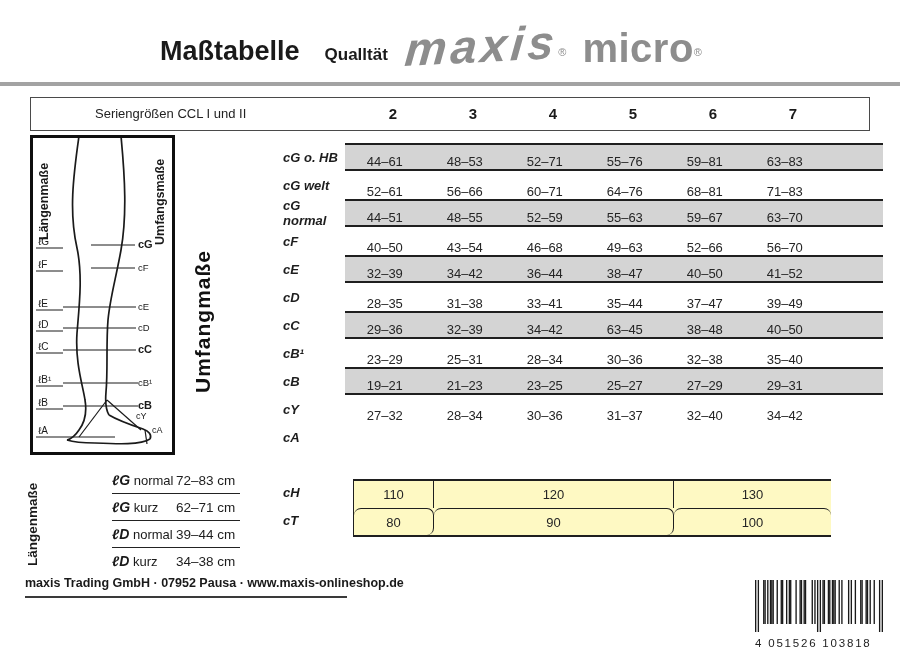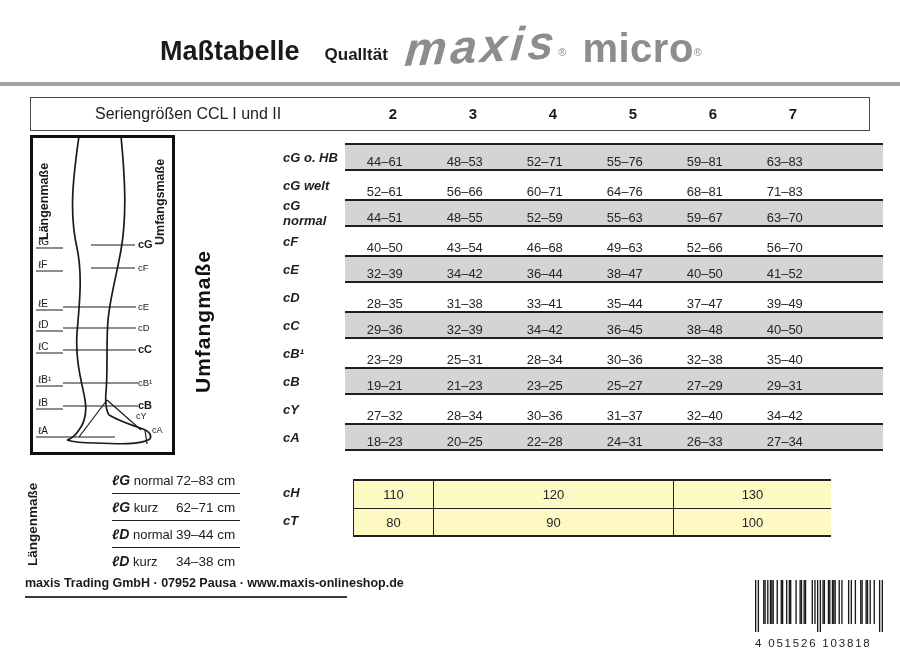--- a/index.html
+++ b/index.html
@@ -11,39 +11,39 @@
   .main-title{font-size:27px;font-weight:bold;letter-spacing:0;}
   .sub-title{font-size:17px;font-weight:bold;}
   .logo-block{left:405px;top:18px;display:flex;align-items:baseline;gap:16px;color:#8d8d8d;}
   .brand{font-size:47px;font-weight:bold;font-style:italic;letter-spacing:4px;transform:rotate(-3deg) skewX(-8deg);display:inline-block;}
   .reg{font-size:11px;vertical-align:super;}
   .product{font-size:40px;font-weight:bold;letter-spacing:0.5px;}
   .header-rule{left:0;top:82px;width:900px;height:4px;background:#a3a3a3;}
 
   
   .series-box{left:30px;top:97px;width:840px;height:34px;border:1px solid #4a4a4a;box-sizing:border-box;}
-  .series-label{left:95px;top:97px;height:22px;line-height:34px;font-size:16px;color:#222;}
+  .series-label{left:95px;top:97px;height:22px;line-height:34px;font-size:13px;color:#222;}
   .series-nums{left:353px;top:97px;height:34px;display:flex;}
   .series-nums .num{width:80px;text-align:center;font-weight:bold;font-size:15px;line-height:34px;}
 
   
   .size-rows{left:283px;top:143px;width:600px;}
   .trow{display:flex;height:28px;align-items:center;}
   .rlabel{width:70px;font-size:13px;font-weight:bold;font-style:italic;color:#1d1d1d;}
   .band{width:610px;height:28px;display:flex;align-items:flex-end;box-sizing:border-box;}
   .trow.shaded .band{background:#d4d4d4;border-top:2px solid #1f1f1f;border-bottom:2px solid #1f1f1f;}
   .cell{width:80px;text-align:center;font-size:13px;color:#252525;}
 
   
   .mini-labels{left:283px;top:479px;}
   .mini-labels div{height:28px;line-height:28px;font-size:13px;font-weight:bold;font-style:italic;}
   .mini-table{left:353px;top:479px;width:477px;border-top:2px solid #1f1f1f;border-bottom:2px solid #1f1f1f;border-left:1px solid #1f1f1f;background:#fef9c3;display:grid;grid-template-columns:80px 240px 157px;grid-auto-rows:27px;box-sizing:content-box;}
   .mcell{display:flex;align-items:center;justify-content:center;font-size:13px;color:#252525;border-right:1.5px solid #1f1f1f;}
   .mcell.last{border-right:none;}
-  .mcell.r2{border-top:1.5px solid #1f1f1f;}
+  .mcell.r2{border-top:1.5px solid #1f1f1f;border-radius:7px;}
 
   
   .leg-box{left:30px;top:135px;width:145px;height:320px;border:3px solid #0f0f0f;box-sizing:border-box;}
   .umfang-side{left:191px;top:198px;height:195px;writing-mode:vertical-rl;transform:rotate(180deg);font-size:21px;font-weight:bold;letter-spacing:1px;color:#111;}
 
   
   .len-title{left:25px;top:468px;height:98px;writing-mode:vertical-rl;transform:rotate(180deg);font-size:13.5px;font-weight:bold;}
   .len-table{left:112px;top:467px;width:128px;}
   .lrow{height:26px;display:flex;justify-content:space-between;align-items:center;}
   .lrow.lined{border-bottom:1.5px solid #222;}
@@ -152,21 +152,21 @@
         <span class="cell">37–47</span>
         <span class="cell">39–49</span>
       </div>
     </div>
     <div class="trow shaded">
       <span class="rlabel">cC</span>
       <div class="band">
         <span class="cell">29–36</span>
         <span class="cell">32–39</span>
         <span class="cell">34–42</span>
-        <span class="cell">36–45</span>
+        <span class="cell">63–45</span>
         <span class="cell">38–48</span>
         <span class="cell">40–50</span>
       </div>
     </div>
     <div class="trow">
       <span class="rlabel">cB¹</span>
       <div class="band">
         <span class="cell">23–29</span>
         <span class="cell">25–31</span>
         <span class="cell">28–34</span>
@@ -192,28 +192,20 @@
         <span class="cell">27–32</span>
         <span class="cell">28–34</span>
         <span class="cell">30–36</span>
         <span class="cell">31–37</span>
         <span class="cell">32–40</span>
         <span class="cell">34–42</span>
       </div>
     </div>
     <div class="trow shaded">
       <span class="rlabel">cA</span>
-      <div class="band">
-        <span class="cell">18–23</span>
-        <span class="cell">20–25</span>
-        <span class="cell">22–28</span>
-        <span class="cell">24–31</span>
-        <span class="cell">26–33</span>
-        <span class="cell">27–34</span>
-      </div>
     </div>
   </div>
 
 <div class="abs mini-labels">
     <div class="mini-label">cH</div>
     <div class="mini-label">cT</div>
   </div>
 <div class="abs mini-table">
     <div class="mcell">110</div>
     <div class="mcell">120</div>

